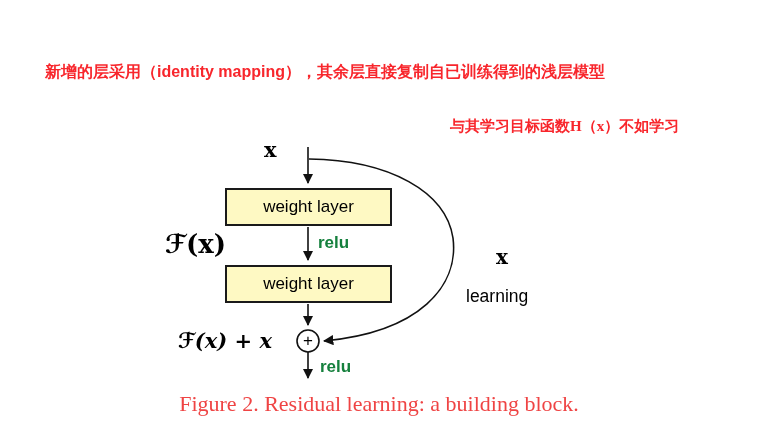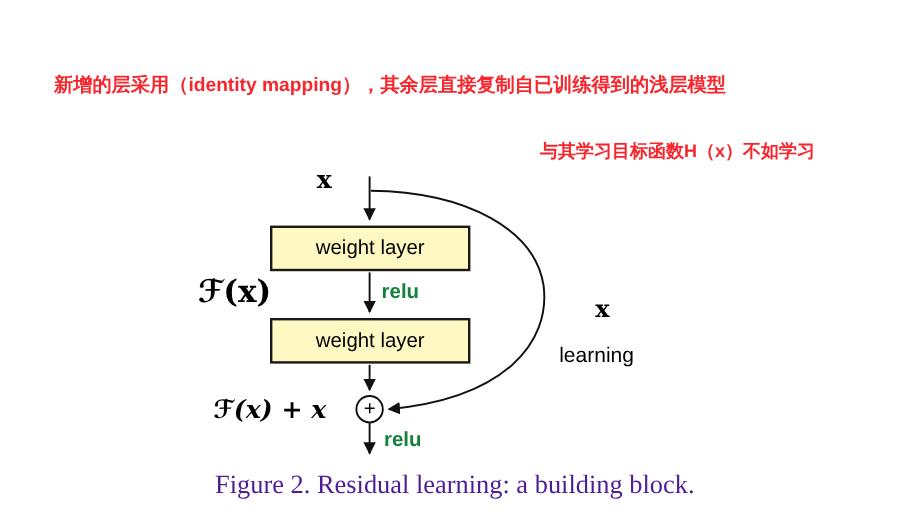--- a/index.html
+++ b/index.html
@@ -16,21 +16,21 @@
   }
   .abs { position: absolute; }
   .red-note {
     color: #f8262c;
     font-weight: 600;
     font-size: 16px;
     line-height: 21px;
     white-space: nowrap;
   }
   .note-top { left: 45px; top: 61px; }
-  .note-right { left: 450px; top: 116px; font-size: 15px; }
+  .note-right { left: 450px; top: 116px; font-size: 15px; font-family: Liberation Serif, serif; }
   .diagram-svg { left: 0; top: 0; width: 758px; height: 436px; pointer-events: none; }
   .wbox {
     left: 225px; width: 167px; height: 38px;
     border: 2px solid #1a1a1a;
     background: #fef9c3;
     display: flex; align-items: center; justify-content: center;
     font-size: 17px; color: #000;
   }
   .wbox-1 { top: 188px; }
   .wbox-2 { top: 265px; }
@@ -49,21 +49,21 @@
   .identity-label { left: 466px; top: 286px; font-size: 17.5px; color: #000; }
   .sum-symbol {
     left: 297px; top: 330px; width: 22px; height: 22px;
     text-align: center; line-height: 21px;
     font-size: 17px; color: #000;
   }
   .caption {
     left: 0; top: 391px; width: 758px;
     text-align: center;
     font-family: "Liberation Serif", "DejaVu Serif", serif;
-    font-size: 22px; color: #4c1d95;
+    font-size: 22px; color: #ef4444;
   }
 </style>
 </head>
 <body>
 
 <div class="page">
 
   <div class="abs red-note note-top">新增的层采用（identity mapping），其余层直接复制自已训练得到的浅层模型</div>
 
   <div class="abs red-note note-right">

